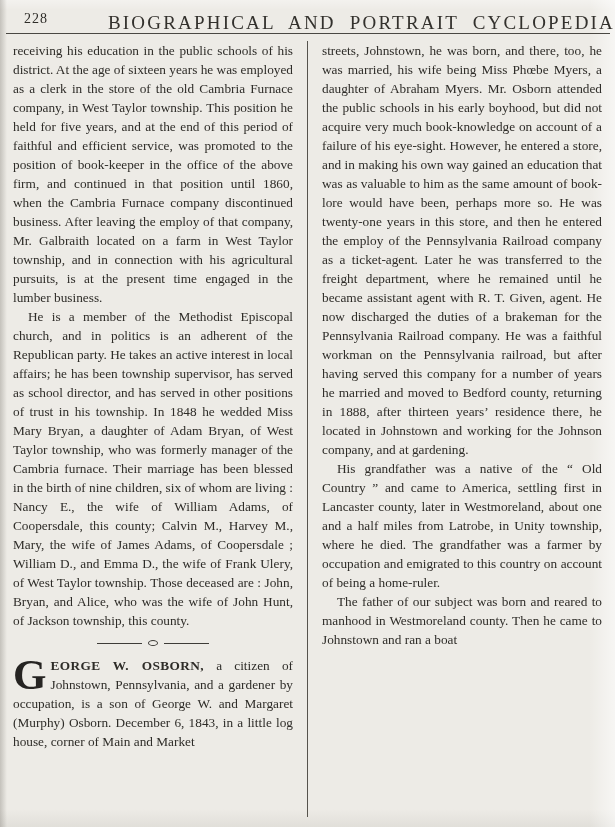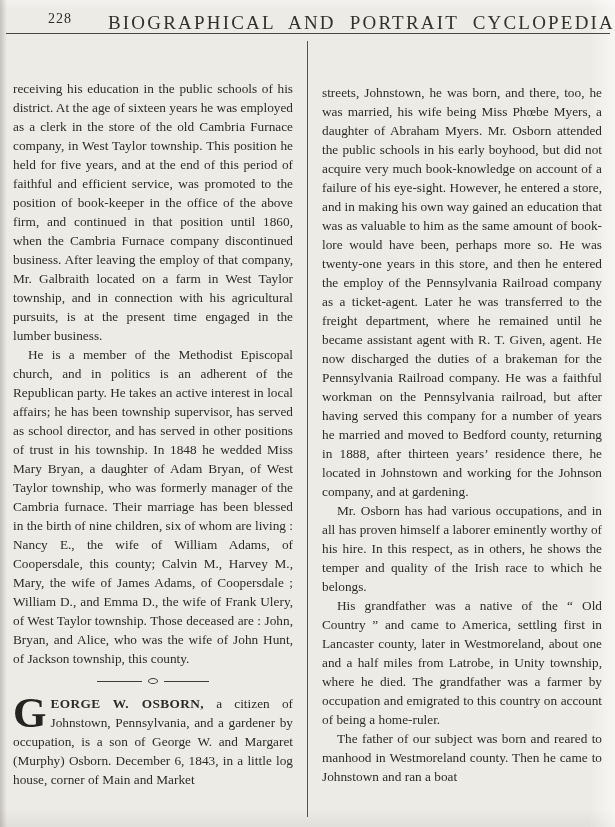--- a/index.html
+++ b/index.html
@@ -15,36 +15,35 @@
     color: #2e2c28;
     background:
       linear-gradient(90deg, rgba(90,86,78,0.28) 0px, rgba(90,86,78,0.0) 7px),
       linear-gradient(270deg, rgba(255,255,255,0.55) 0px, rgba(255,255,255,0.0) 26px),
       linear-gradient(0deg, rgba(120,115,105,0.10) 0px, rgba(120,115,105,0.0) 18px),
       linear-gradient(180deg, rgba(255,255,255,0.35) 0px, rgba(255,255,255,0.0) 10px),
       #edebe6;
   }
   .page-number {
     position: absolute; top: 11px; left: 24px;
-    font-size: 14px; letter-spacing: 1px; margin-left: 24px;
+    font-size: 14px; letter-spacing: 1px;
   }
   .running-head {
     position: absolute; top: 12px; left: 0; right: 0;
     text-align: right;
     font-size: 19px; letter-spacing: 2.2px; word-spacing: 7px;
     color: #33312d;
   }
   .header-rule {
     position: absolute; top: 33px; left: 6px; right: 5px;
     height: 1px; background: #4a4843;
   }
   .columns {
     position: absolute; top: 41px; left: 13px; right: 12px; bottom: 0;
     display: flex;
-    align-items: center;
   }
   .col {
     width: 280px;
     font-size: 13.3px;
     line-height: 19px;
     text-align: justify;
     color: #2e2c28;
   }
   .vrule {
     width: 1px; align-self: stretch;
@@ -97,19 +96,18 @@
       <p class="noindent">
         <span class="dropcap">G</span><span class="entry-name">EORGE W. OSBORN,</span>
         <span>a citizen of Johnstown, Pennsylvania, and a gardener by occupation, is a son of George W. and Margaret (Murphy) Osborn.  December 6, 1843, in a little log house, corner of Main and Market</span>
       </p>
     </div>
 
     <div class="vrule"></div>
 
     <div class="col">
       <p class="noindent">streets, Johnstown, he was born, and there, too, he was married, his wife being Miss Phœbe Myers, a daughter of Abraham Myers. Mr. Osborn attended the public schools in his early boyhood, but did not acquire very much book-knowledge on account of a failure of his eye-sight.  However, he entered a store, and in making his own way gained an education that was as valuable to him as the same amount of book-lore would have been, perhaps more so.  He was twenty-one years in this store, and then he entered the employ of the Pennsylvania Railroad company as a ticket-agent.  Later he was transferred to the freight department, where he remained until he became assistant agent with R. T. Given, agent.  He now discharged the duties of a brakeman for the Pennsylvania Railroad company.  He was a faithful workman on the Pennsylvania railroad, but after having served this company for a number of years he married and moved to Bedford county, returning in 1888, after thirteen years’ residence there, he located in Johnstown and working for the Johnson company, and at gardening.</p>
-      <p>Mr. Osborn has had various occupations, and in all has proven himself a laborer eminently worthy of his hire.  In this respect, as in others, he shows the temper and quality of the Irish race to which he belongs.</p>
       <p>His grandfather was a native of the “ Old Country ” and came to America, settling first in Lancaster county, later in Westmoreland, about one and a half miles from Latrobe, in Unity township, where he died.  The grandfather was a farmer by occupation and emigrated to this country on account of being a home-ruler.</p>
       <p>The father of our subject was born and reared to manhood in Westmoreland county. Then he came to Johnstown and ran a boat</p>
     </div>
 
   </div>
 </div>
 
 </body></html>

